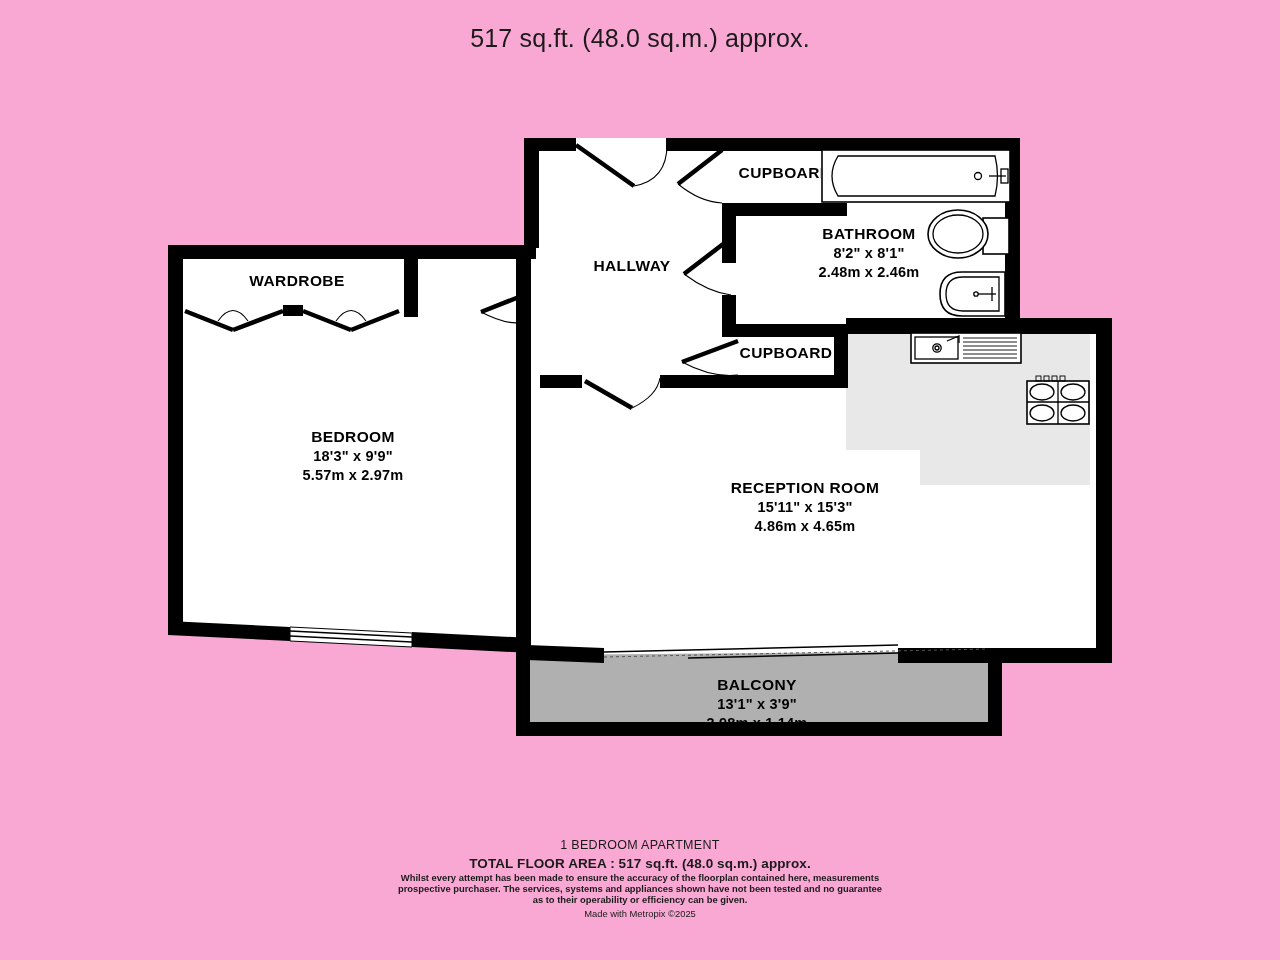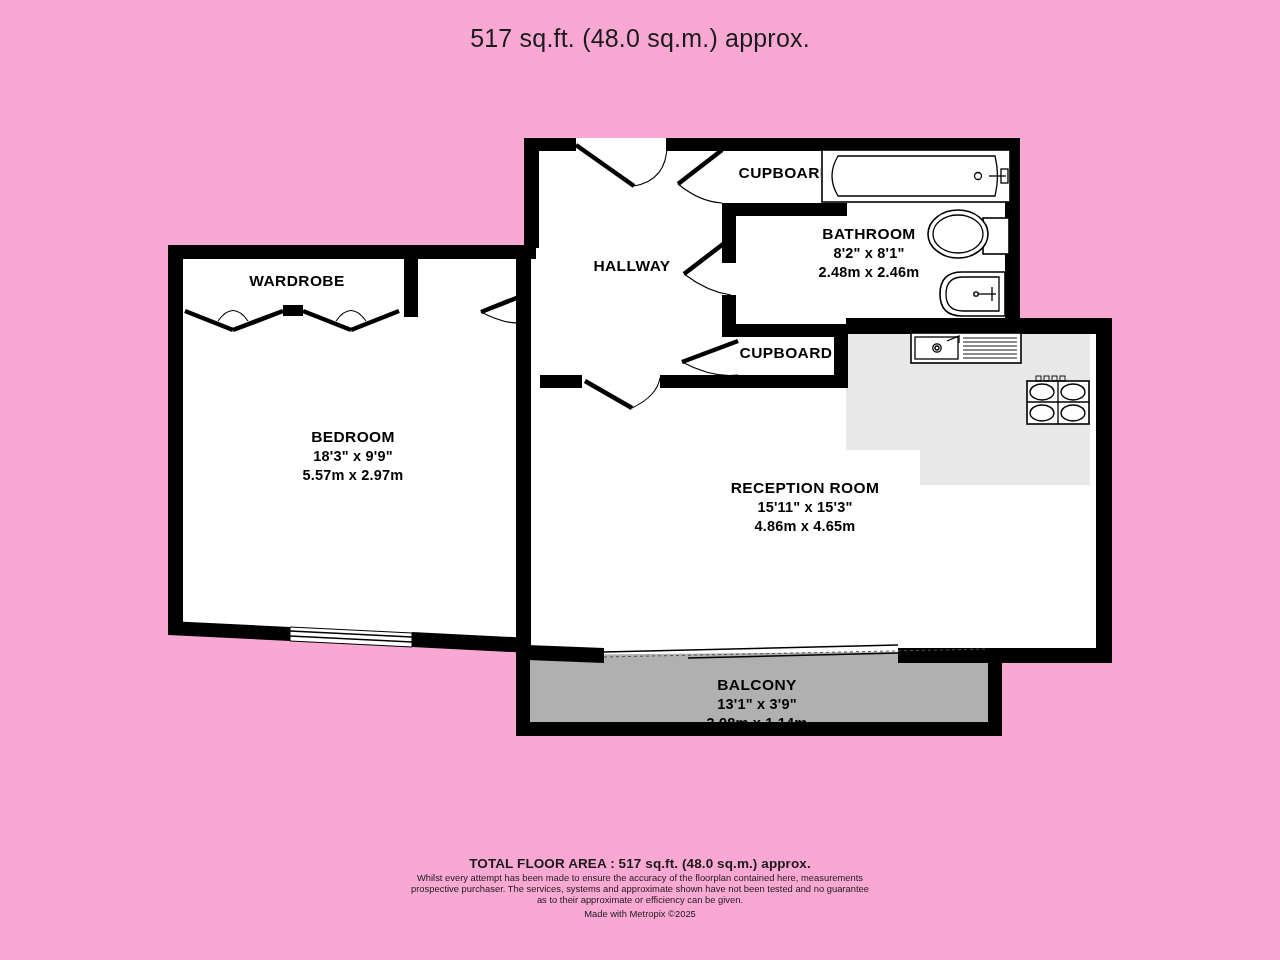--- a/index.html
+++ b/index.html
@@ -52,21 +52,21 @@
   .footer-area {
     top: 856px;
     font-size: 13.5px;
     font-weight: 700;
     letter-spacing: 0.1px;
   }
   .footer-disclaimer {
     top: 872px;
     font-size: 9.4px;
     line-height: 1.18;
-    font-weight: 400;
+    font-weight: 700;
   }
   .footer-made {
     top: 908px;
     font-size: 9.4px;
     font-weight: 400;
     text-align: center;
   }
   
   .rm-name {
     font-family: "Liberation Sans", sans-serif;
@@ -329,21 +329,22 @@
       <text class="rm-name" x="805" y="493">RECEPTION ROOM</text>
       <text class="rm-dim" x="805" y="512">15'11"  x 15'3"</text>
       <text class="rm-dim" x="805" y="531">4.86m  x 4.65m</text>
 
       <text class="rm-name" x="757" y="690">BALCONY</text>
       <text class="rm-dim" x="757" y="709">13'1"  x 3'9"</text>
       <text class="rm-dim" x="757" y="728">3.98m  x 1.14m</text>
     </g>
   </svg>
 
+  <div class="footer footer-sub">1 BEDROOM APARTMENT</div>
   <div class="footer footer-area">TOTAL FLOOR AREA : 517 sq.ft. (48.0 sq.m.) approx.</div>
   <div class="footer footer-disclaimer">
     <div>Whilst every attempt has been made to ensure the accuracy of the floorplan contained here, measurements</div>
-    <div>prospective purchaser. The services, systems and approximate shown have not been tested and no guarantee</div>
-    <div>as to their approximate or efficiency can be given.</div>
+    <div>prospective purchaser. The services, systems and appliances shown have not been tested and no guarantee</div>
+    <div>as to their operability or efficiency can be given.</div>
   </div>
   <div class="footer footer-made">Made with Metropix ©2025</div>
 
 </div>
 
 </body></html>

